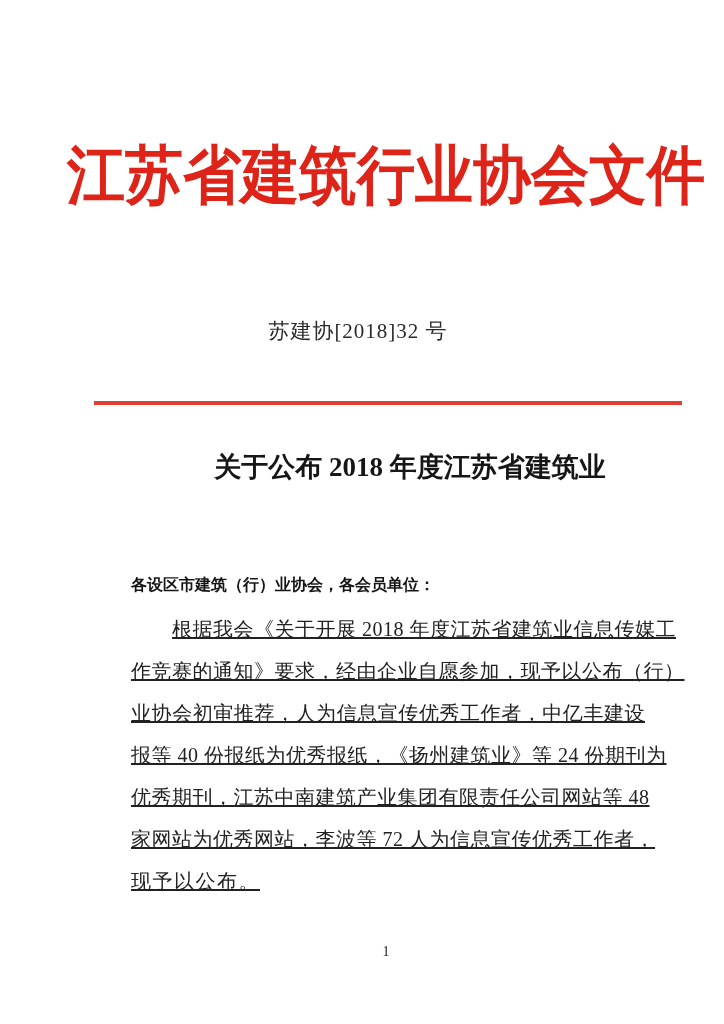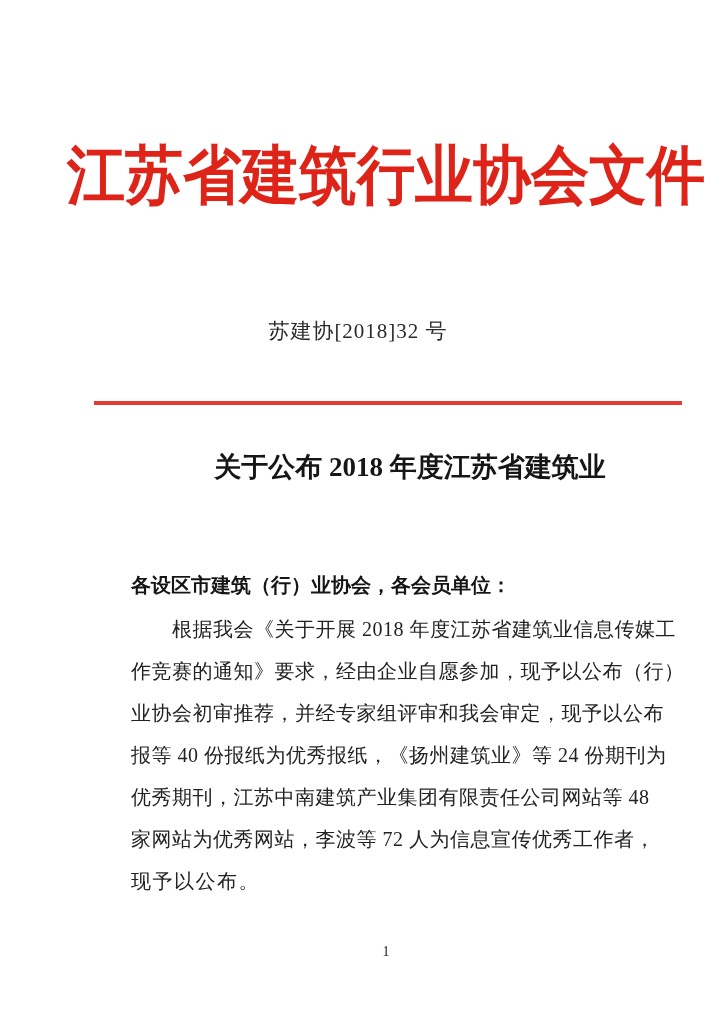--- a/index.html
+++ b/index.html
@@ -75,21 +75,21 @@
     color: #161616;
     white-space: nowrap;
     padding-left: 48px;
   }
   
   .salutation {
     position: absolute;
     top: 568px;
     left: 107px;
     width: 514px;
-    font-size: 20px;
+    font-size: 16px;
     font-weight: bold;
     line-height: 34px;
     color: #151515;
     white-space: nowrap;
   }
   
   .body-block {
     position: absolute;
     top: 608px;
     left: 107px;
@@ -97,20 +97,21 @@
     font-size: 20px;
     color: #222222;
   }
   .body-line {
     height: 42px;
     line-height: 42px;
     text-align: justify;
     text-align-last: justify;
     white-space: nowrap;
     letter-spacing: 0.5px;
+    text-decoration: underline;
   }
   .body-line--indent {
     padding-left: 41px;
   }
   .body-line--last {
     text-align-last: left;
     letter-spacing: 1.5px;
   }
   
   .page-number {
@@ -136,21 +137,21 @@
 
   <div class="notice-title">
     <div>关于公布 2018 年度江苏省建筑业</div>
   </div>
 
   <div class="salutation">各设区市建筑（行）业协会，各会员单位：</div>
 
   <div class="body-block">
     <div class="body-line body-line--indent">根据我会《关于开展 2018 年度江苏省建筑业信息传媒工</div>
     <div class="body-line">作竞赛的通知》要求，经由企业自愿参加，现予以公布（行）</div>
-    <div class="body-line">业协会初审推荐，并经专家组评审和我会审定，现予以公布</div>
+    <div class="body-line">业协会初审推荐，人为信息宣传优秀工作者，中亿丰建设</div>
     <div class="body-line">报等 40 份报纸为优秀报纸，《扬州建筑业》等 24 份期刊为</div>
     <div class="body-line">优秀期刊，江苏中南建筑产业集团有限责任公司网站等 48</div>
     <div class="body-line">家网站为优秀网站，李波等 72 人为信息宣传优秀工作者，</div>
     <div class="body-line body-line--last">现予以公布。</div>
   </div>
 
   <div class="page-number">1</div>
 
 </div>
 

